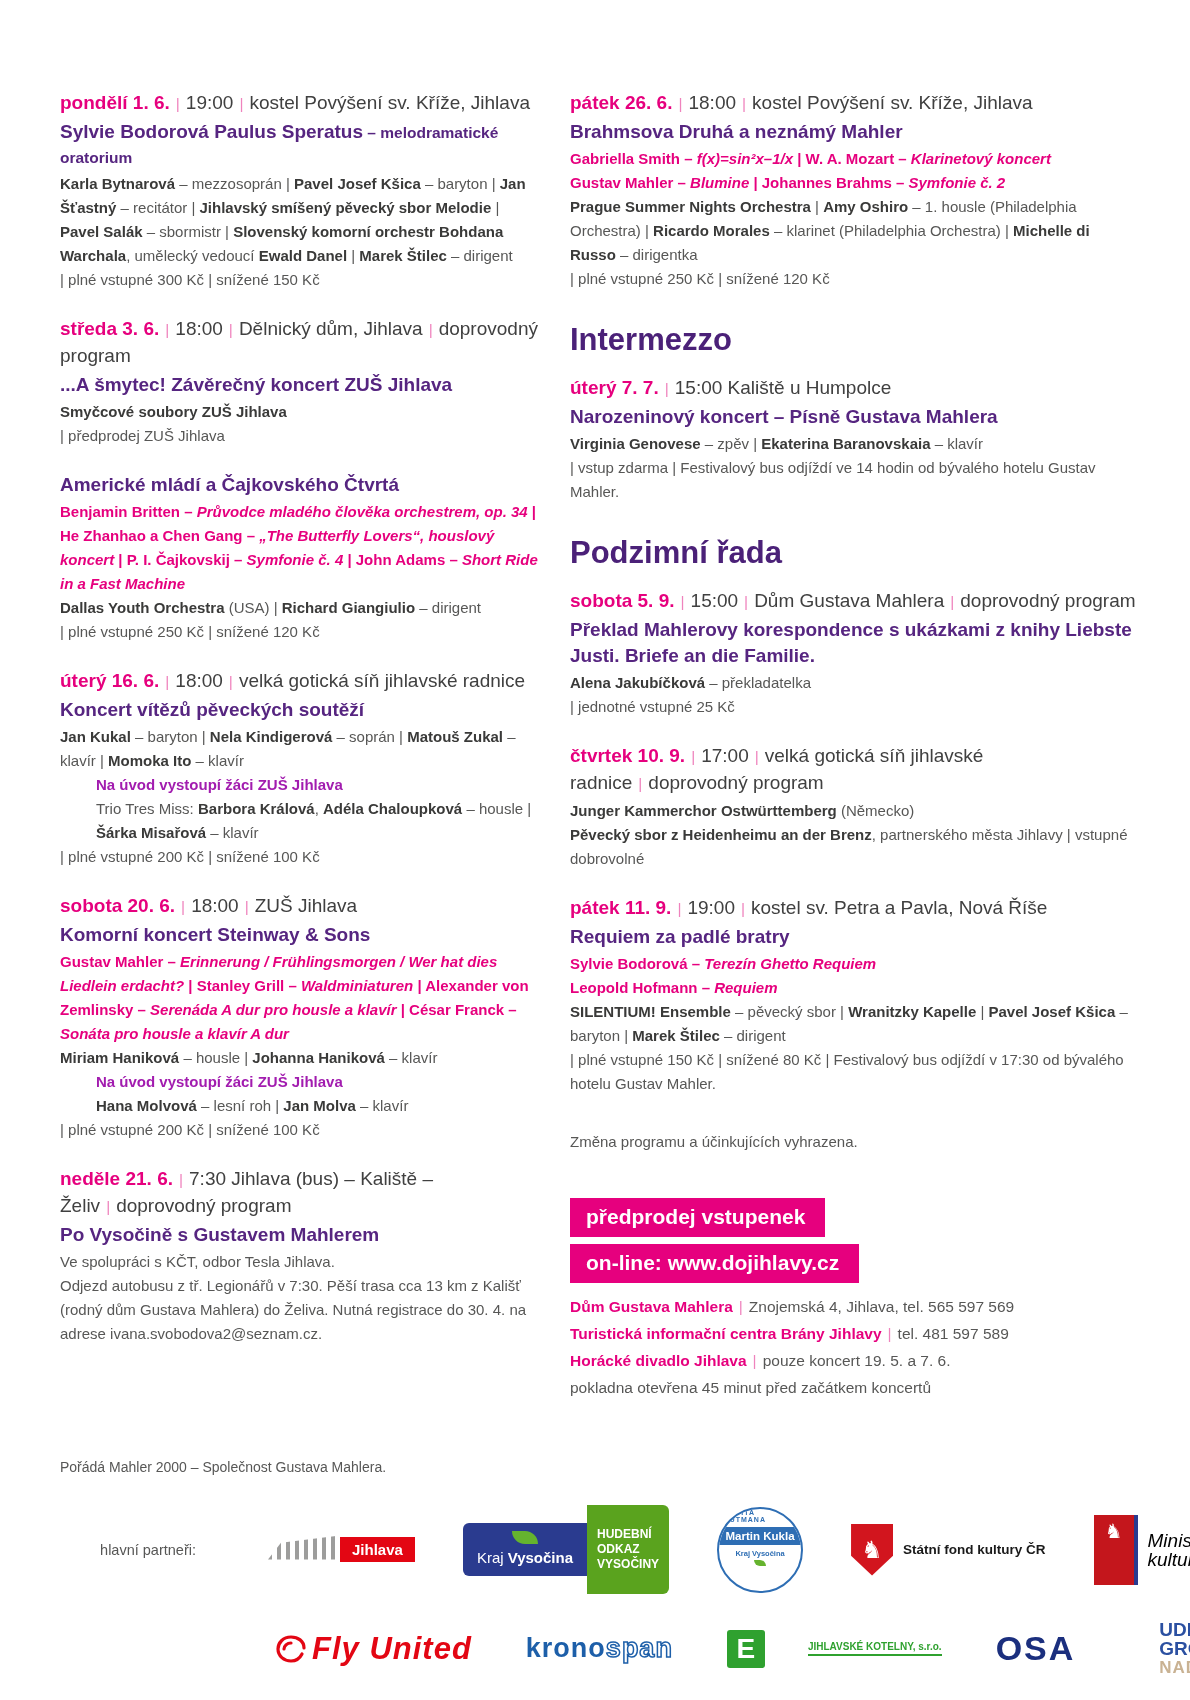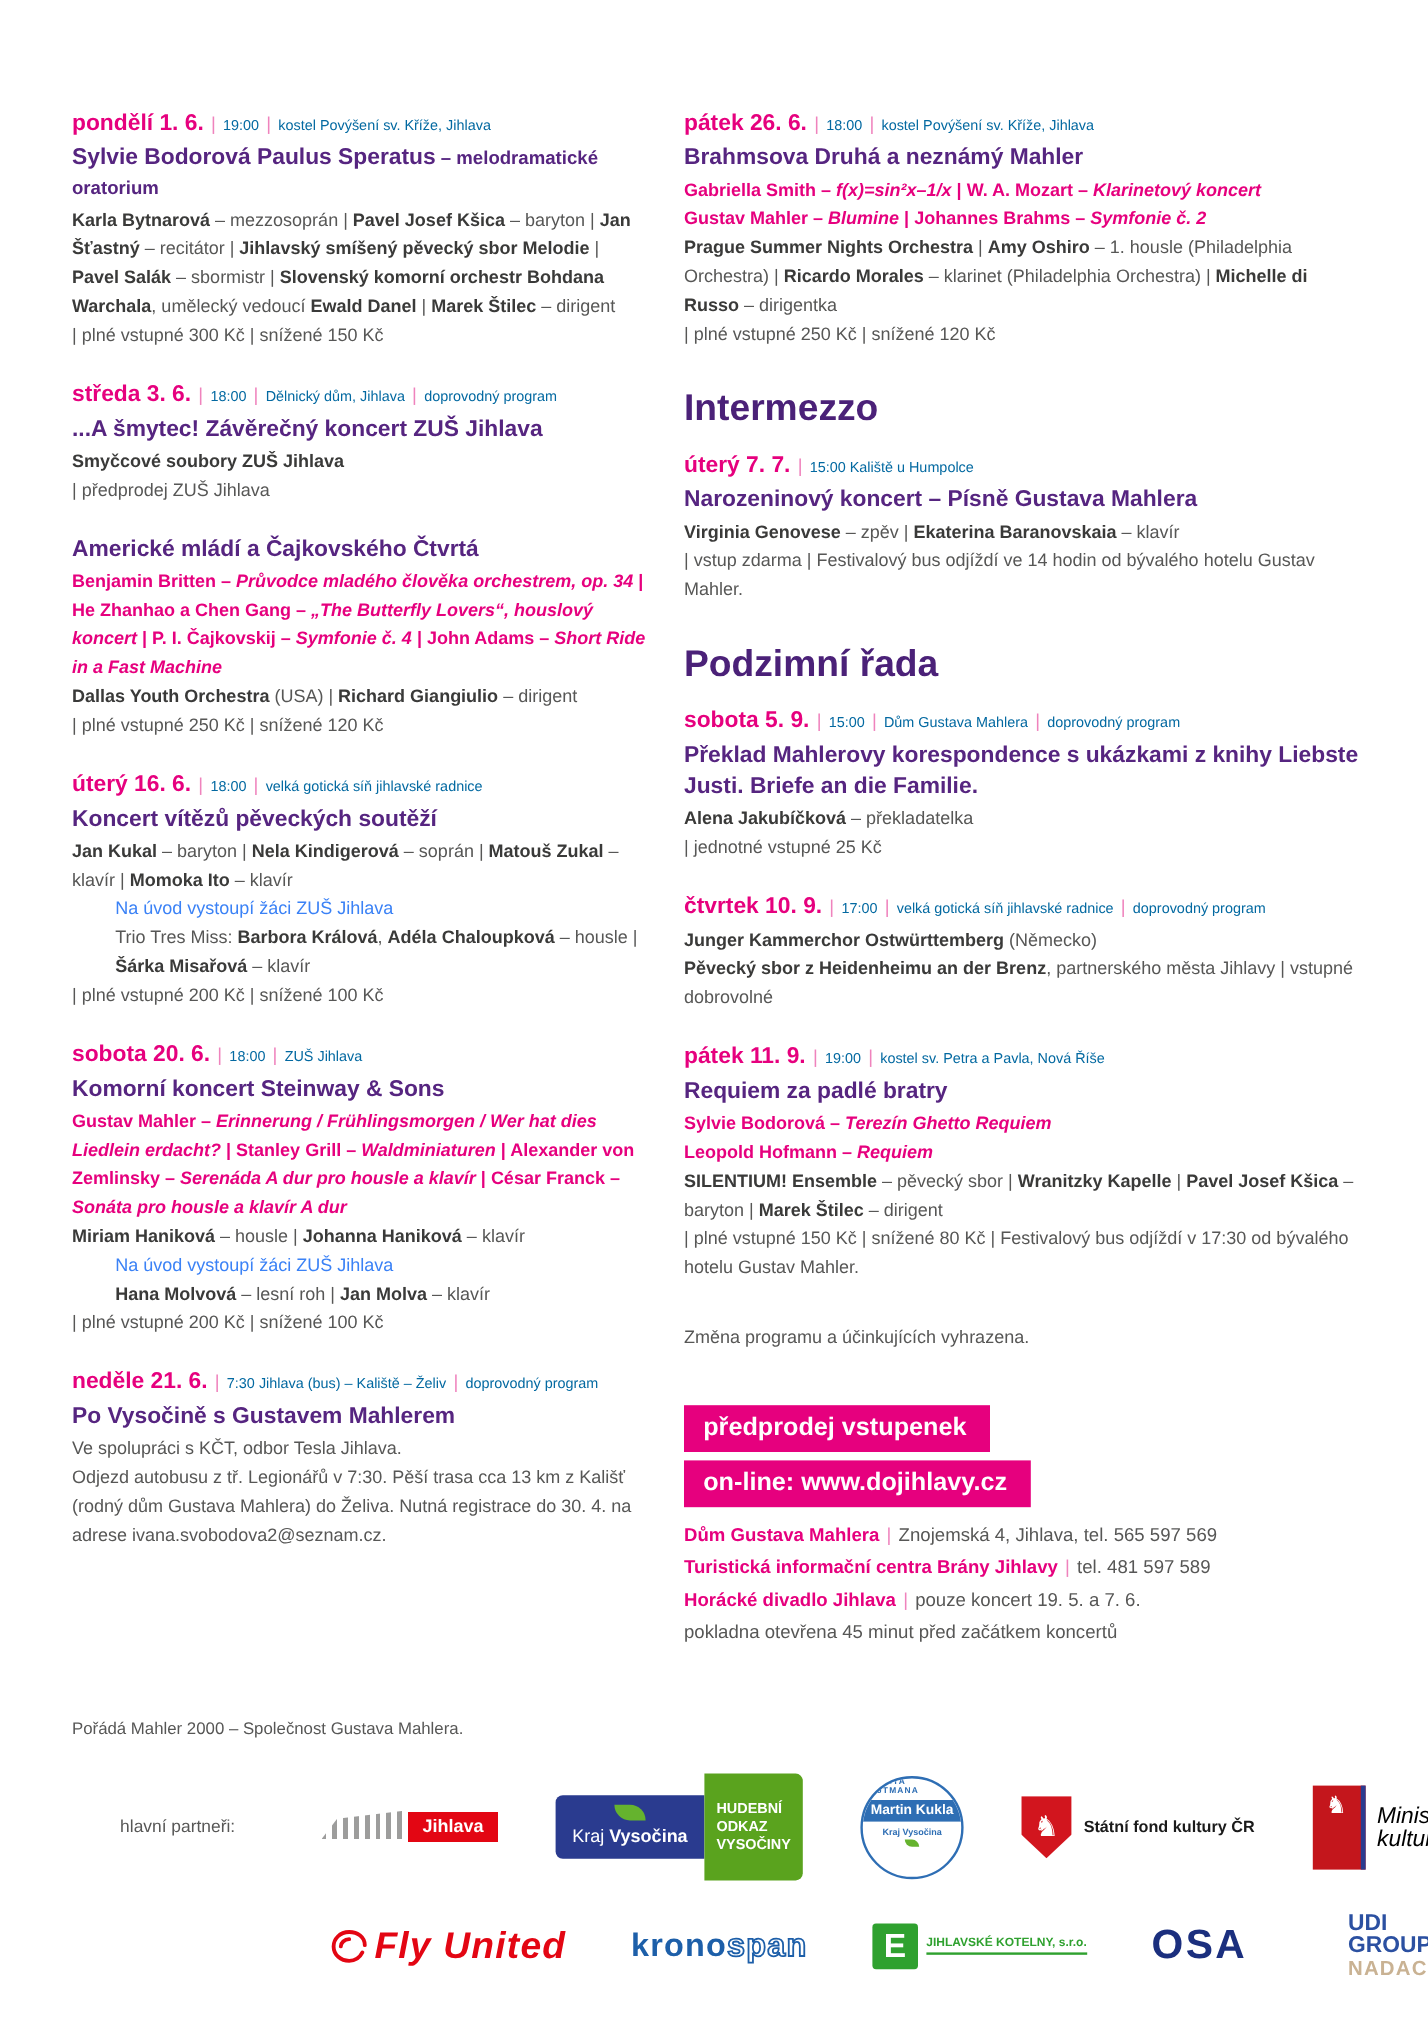--- a/index.html
+++ b/index.html
@@ -11,28 +11,28 @@
   .columns{display:flex;padding:90px 0 0 60px;}
   .col-l{width:478px;margin-right:32px;flex-shrink:0;}
   .col-r{width:566px;flex-shrink:0;}
   .event{margin-bottom:24px;}
   .ln{font-size:15px;line-height:24px;color:#575756;}
   .ln-head{margin-bottom:2px;line-height:26px;}
   .ln-title{line-height:25px;margin-bottom:2px;}
   .ind{padding-left:36px;}
   .r-d{color:#e6007e;font-weight:800;font-size:19px;}
   .r-sep{color:#ef83bd;padding:0 6px;font-size:15.5px;}
-  .r-pl{color:#0369a1;font-size:12px;}
+  .r-pl{color:#404040;font-size:19px;}
   .r-t{color:#562580;font-weight:800;font-size:19px;}
   .r-ts{color:#562580;font-weight:800;font-size:15.5px;}
   .r-b{color:#3a3a39;font-weight:700;}
   .r-g{color:#575756;}
   .r-p{color:#e6007e;font-weight:700;}
   .r-pi{color:#e6007e;font-weight:700;font-style:italic;}
-  .r-pp{color:#3b82f6;font-weight:400;text-align:center;}
+  .r-pp{color:#a21caf;font-weight:700;text-align:center;}
   .sect-h{font-size:31px;font-weight:800;color:#4b2178;margin:32px 0 18px;line-height:34px;}
   .change-note{margin-top:34px;}
   .tickets{margin-top:44px;}
   .tk-box-wrap{margin-bottom:7px;}
   .tk-box{display:inline-block;background:#e6007e;color:#ffffff;font-weight:800;font-size:21px;padding:7px 20px 8px 16px;}
   .tk-info{margin-top:10px;}
   .tk-info .ln{font-size:15.5px;line-height:27px;}
   
   .organizer{padding:58px 60px 30px;color:#575756;font-size:14px;}
   .p-row{display:flex;align-items:center;padding-left:60px;}
@@ -62,21 +62,21 @@
   
   .min-rect{width:40px;height:66px;background:#c4161c;border-right:4px solid #2a3b8f;color:#fff;display:flex;align-items:flex-start;justify-content:center;font-size:20px;padding-top:4px;margin-right:10px;}
   .min-text{font-size:19px;color:#000000;line-height:19px;font-style:italic;}
   
   .fly-text{color:#e30613;font-weight:800;font-style:italic;font-size:31px;margin-left:4px;letter-spacing:1px;}
   
   .krono-a{color:#1d5fa9;font-weight:800;font-size:27px;letter-spacing:1px;}
   .krono-b{color:#ffffff;font-weight:800;font-size:27px;letter-spacing:1px;-webkit-text-stroke:1.5px #1d5fa9;}
   
   .kot-box{width:38px;height:38px;background:#2fa12f;color:#fff;font-weight:800;font-size:28px;display:flex;align-items:center;justify-content:center;margin-right:7px;border-radius:3px;}
-  .kot-text{color:#2fa12f;font-weight:800;font-size:10px;border-bottom:2px solid #2fa12f;padding-bottom:2px;}
+  .kot-text{color:#2fa12f;font-weight:800;font-size:10px;border-bottom:2px solid #2fa12f;padding-bottom:2px;margin-left:36px;}
   
   .osa-text{color:#1b2f7e;font-weight:800;font-size:34px;letter-spacing:2px;}
   
   .udi{flex-direction:column;align-items:flex-start;line-height:19px;margin-left:30px;}
   .udi-l{color:#2b50a1;font-weight:800;font-size:19px;}
   .udi-n{color:#c9b293;font-weight:800;font-size:17px;letter-spacing:1px;}
 </style>
 </head>
 <body>
 

